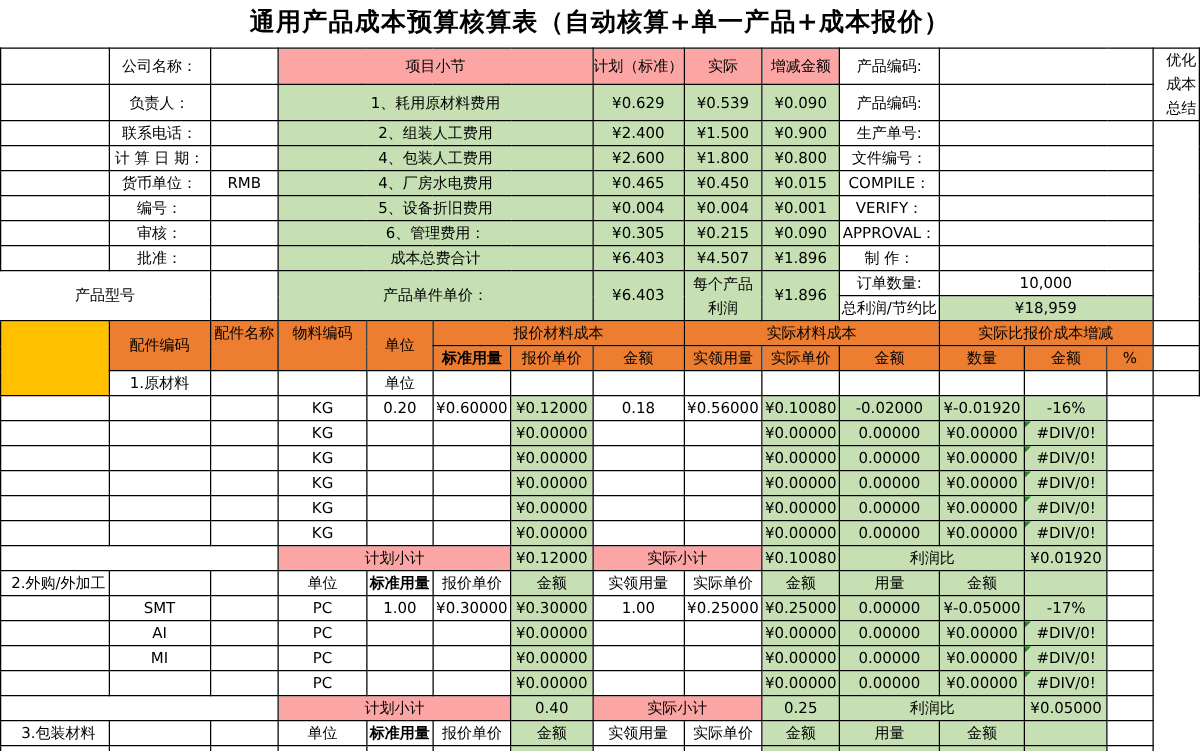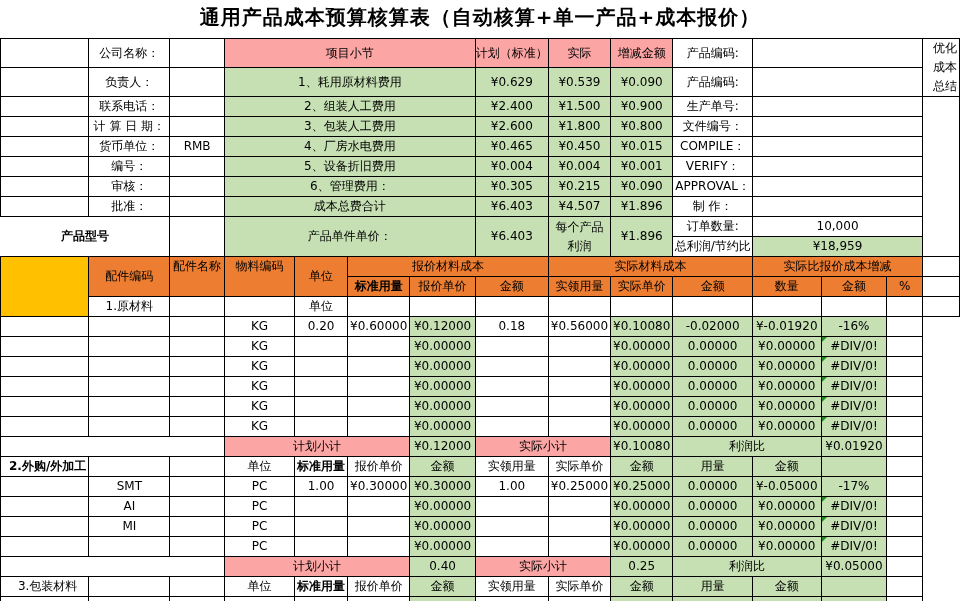--- a/index.html
+++ b/index.html
@@ -5,21 +5,21 @@
   html,body{margin:0;padding:0;background:#fff;}
   body{width:960px;height:601px;overflow:hidden;position:relative;font-family:"DejaVu Sans","Liberation Sans",sans-serif;font-size:12px;color:#000;}
   .title{position:absolute;left:0;top:0;width:960px;height:38px;text-align:center;line-height:34px;font-size:20px;font-weight:bold;letter-spacing:1px;}
   table.sheet{position:absolute;left:0;top:38px;border-collapse:collapse;table-layout:fixed;}
   table.sheet td{height:19px;padding:0 2px;border:1px solid #000;white-space:nowrap;overflow:hidden;font-size:12px;line-height:19px;text-align:center;}
   td.l{text-align:left;}
   td.r{text-align:right;}
   td.org{background:#fca5a5;}
   td.or2{background:#ed7d31;}
   td.grn{background:#c6e0b4;}
-  td.bold{font-weight:bold;font-size:13px;}
+  td.bold{font-weight:normal;font-size:13px;}
   td.nb{border:none;}
   td.dot{border-top:1px dotted #000;border-bottom:1px dotted #000;}
   td.dl{border-left:1px dotted #000;}
   td.dr{border-right:1px dotted #000;}
   td.yel{background:#ffc000;border:none;font-weight:bold;font-size:13px;vertical-align:bottom;line-height:22px;text-align:center;}
   .err{position:relative;}
   .err::before{content:"";position:absolute;left:0;top:0;border-top:5px solid #1e8e1e;border-right:5px solid transparent;}
   .tiny{font-size:11px;}
   .clip{line-height:11px;vertical-align:top;overflow:hidden;font-weight:bold;}
 </style>
@@ -80,21 +80,21 @@
       <td class="grn">¥1.500</td>
       <td class="grn">¥0.900</td>
       <td class="l">生产单号:</td>
       <td colspan="3"></td>
       <td rowspan="8" style="border-bottom:1px solid #000;"></td>
     </tr>
     <tr>
       <td></td>
       <td class="l">计 算 日 期：</td>
       <td></td>
-      <td class="grn" colspan="4">3、包装人工费用</td>
+      <td class="grn" colspan="4">4、包装人工费用</td>
       <td class="grn">¥2.600</td>
       <td class="grn">¥1.800</td>
       <td class="grn">¥0.800</td>
       <td class="l">文件编号：</td>
       <td colspan="3"></td>
     </tr>
     <tr>
       <td></td>
       <td class="l">货币单位：</td>
       <td class="l">RMB</td>
@@ -299,21 +299,21 @@
     <td class="grn">¥0.12000</td>
     <td class="org r" colspan="2">实际小计</td>
     <td class="grn">¥0.10080</td>
     <td class="grn" colspan="2">利润比</td>
     <td class="grn">¥0.01920</td>
     <td class="nb" style="border-left:1px solid #000;"></td>
   </tr>
     </tbody>
   <tbody id="sec2-head">
       <tr>
-    <td class="dot dr l" style="padding-left:8px;font-weight:bold;">2.外购/外加工</td>
+    <td class="dot dr l" style="padding-left:8px;">2.外购/外加工</td>
     <td class="dot dl dr"></td>
         <td class="dot dl"></td>
     <td class="dot">单位</td>
     <td class="dot dr clip">标准用量</td>
     <td class="dot dl dr">报价单价</td>
     <td class="dot dl grn">金额</td>
     <td class="dot dr">实领用量</td>
     <td class="dot dl dr">实际单价</td>
     <td class="dot dl grn">金额</td>
     <td class="dot dr grn">用量</td>

